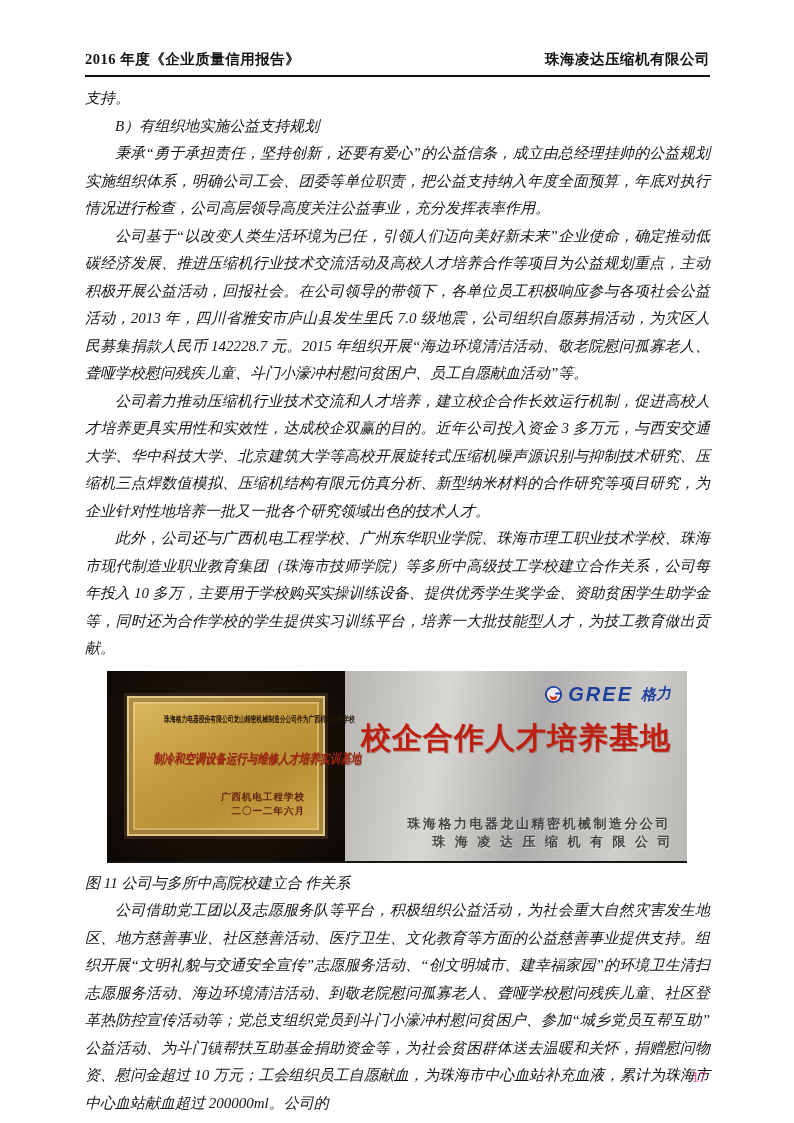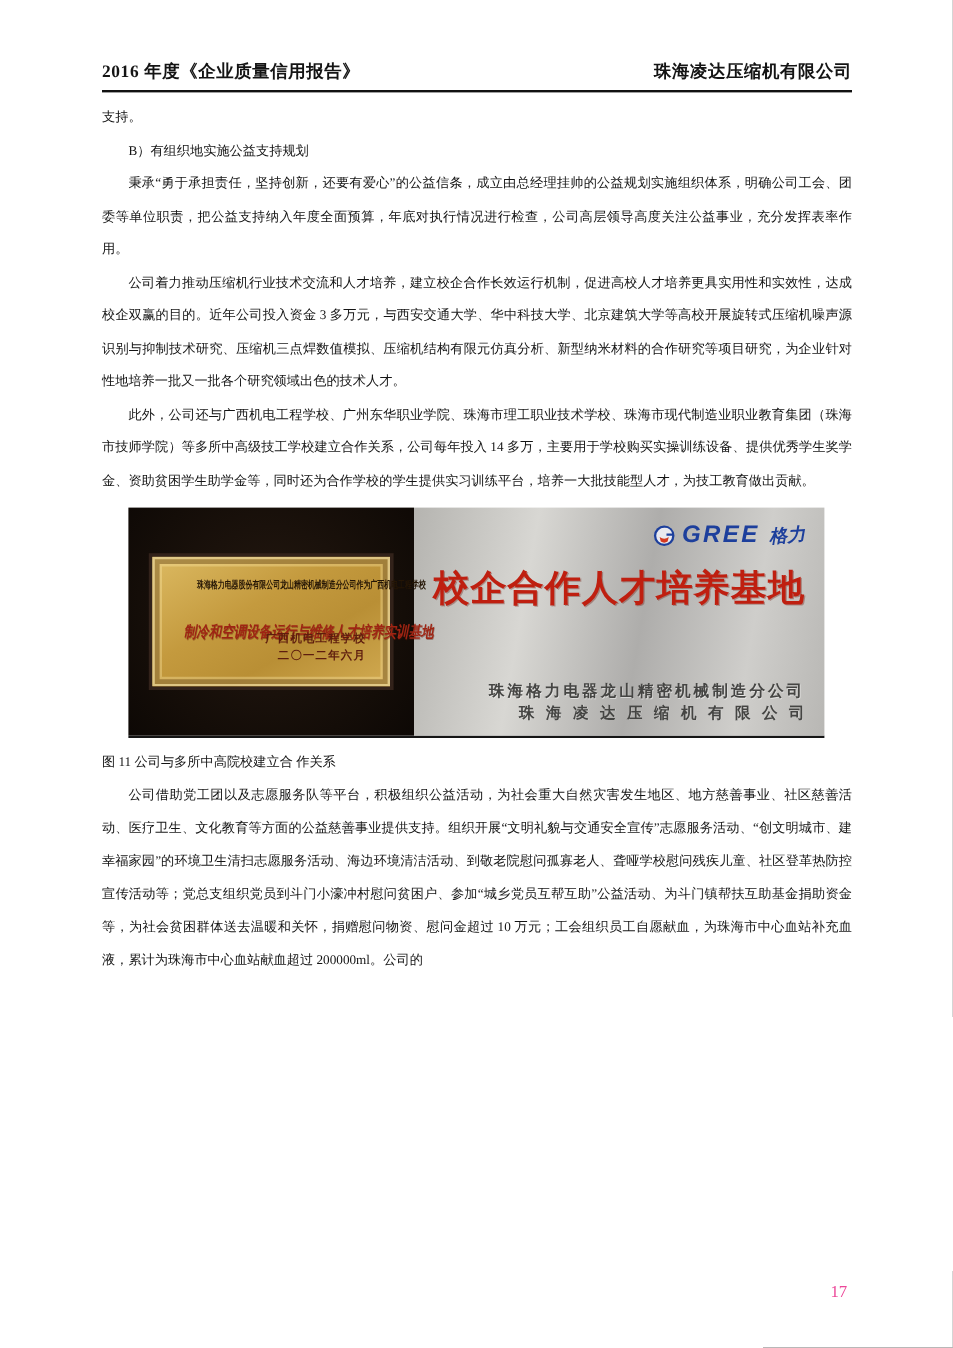--- a/index.html
+++ b/index.html
@@ -16,42 +16,43 @@
   
   .header{
     display:flex;justify-content:space-between;align-items:flex-end;
     font-size:14.5px;font-weight:bold;letter-spacing:.5px;
     padding-bottom:6px;border-bottom:2.5px solid #111;
   }
   
   .content{margin-top:8px;}
   .content p{
     margin:0;
-    font-size:11px;line-height:27.5px;
+    font-size:15px;line-height:27.5px;
     text-align:justify;
+    font-style:italic;
   }
   .no-indent{text-indent:0;}
   .indent{text-indent:2em;}
   .para{text-indent:2em;}
   
   .figure{
     width:580px;height:190px;
     margin:8px 0 0 22px;
     display:flex;
     border-bottom:2px solid #151515;
     box-sizing:content-box;
   }
   .photo-left{
     width:238px;height:100%;
     background:radial-gradient(circle at 50% 45%, #241810 0%, #140d08 70%, #0d0805 100%);
     display:flex;align-items:center;justify-content:center;
     flex:none;
   }
   .gold-plaque{
-    width:198px;height:108px;
+    width:198px;height:140px;
     background:linear-gradient(150deg,#dcba62 0%,#c49a3e 40%,#b98f35 65%,#d2ab52 100%);
     box-shadow:0 0 0 3px #32221a, inset 0 0 0 2px rgba(255,235,170,.65), inset 0 0 0 6px rgba(110,75,20,.5), inset 0 0 0 8px rgba(255,235,170,.35);
     position:relative;
     box-sizing:border-box;
     padding:18px 8px 8px;
   }
   .gp-top{
     color:#241505;font-size:8.5px;font-weight:bold;
     white-space:nowrap;text-align:center;
     transform:scaleX(.68);transform-origin:50% 50%;
@@ -115,22 +116,23 @@
 
   <div class="header">
     <span>2016 年度《企业质量信用报告》</span>
     <span>珠海凌达压缩机有限公司</span>
   </div>
 
   <div class="content">
     <p class="no-indent">支持。</p>
     <p class="indent">B）有组织地实施公益支持规划</p>
     <p class="para">秉承“勇于承担责任，坚持创新，还要有爱心”的公益信条，成立由总经理挂帅的公益规划实施组织体系，明确公司工会、团委等单位职责，把公益支持纳入年度全面预算，年底对执行情况进行检查，公司高层领导高度关注公益事业，充分发挥表率作用。</p>
+    <p class="para">公司基于“以改变人类生活环境为已任，引领人们迈向美好新未来”企业使命，确定推动低碳经济发展、推进压缩机行业技术交流活动及高校人才培养合作等项目为公益规划重点，主动积极开展公益活动，回报社会。在公司领导的带领下，各单位员工积极响应参与各项社会公益活动，2013 年，四川省雅安市庐山县发生里氏 7.0 级地震，公司组织自愿募捐活动，为灾区人民募集捐款人民币 142228.7 元。2015 年组织开展“海边环境清洁活动、敬老院慰问孤寡老人、聋哑学校慰问残疾儿童、斗门小濠冲村慰问贫困户、员工自愿献血活动”等。</p>
     <p class="para">公司着力推动压缩机行业技术交流和人才培养，建立校企合作长效运行机制，促进高校人才培养更具实用性和实效性，达成校企双赢的目的。近年公司投入资金 3 多万元，与西安交通大学、华中科技大学、北京建筑大学等高校开展旋转式压缩机噪声源识别与抑制技术研究、压缩机三点焊数值模拟、压缩机结构有限元仿真分析、新型纳米材料的合作研究等项目研究，为企业针对性地培养一批又一批各个研究领域出色的技术人才。</p>
-    <p class="para">此外，公司还与广西机电工程学校、广州东华职业学院、珠海市理工职业技术学校、珠海市现代制造业职业教育集团（珠海市技师学院）等多所中高级技工学校建立合作关系，公司每年投入 14 多万，主要用于学校购买实操训练设备、提供优秀学生奖学金、资助贫困学生助学金等，同时还为合作学校的学生提供实习训练平台，培养一大批技能型人才，为技工教育做出贡献。</p>
+    <p class="para">此外，公司还与广西机电工程学校、广州东华职业学院、珠海市理工职业技术学校、珠海市现代制造业职业教育集团（珠海市技师学院）等多所中高级技工学校建立合作关系，公司每年投入 10 多万，主要用于学校购买实操训练设备、提供优秀学生奖学金、资助贫困学生助学金等，同时还为合作学校的学生提供实习训练平台，培养一大批技能型人才，为技工教育做出贡献。</p>
 
     <div class="figure">
       <div class="photo-left">
         <div class="gold-plaque">
           <div class="gp-top">珠海格力电器股份有限公司龙山精密机械制造分公司作为广西机电工程学校</div>
           <div class="gp-title">制冷和空调设备运行与维修人才培养实训基地</div>
           <div class="gp-sign">
             <div>广西机电工程学校</div>
             <div>二〇一二年六月</div>
           </div>

